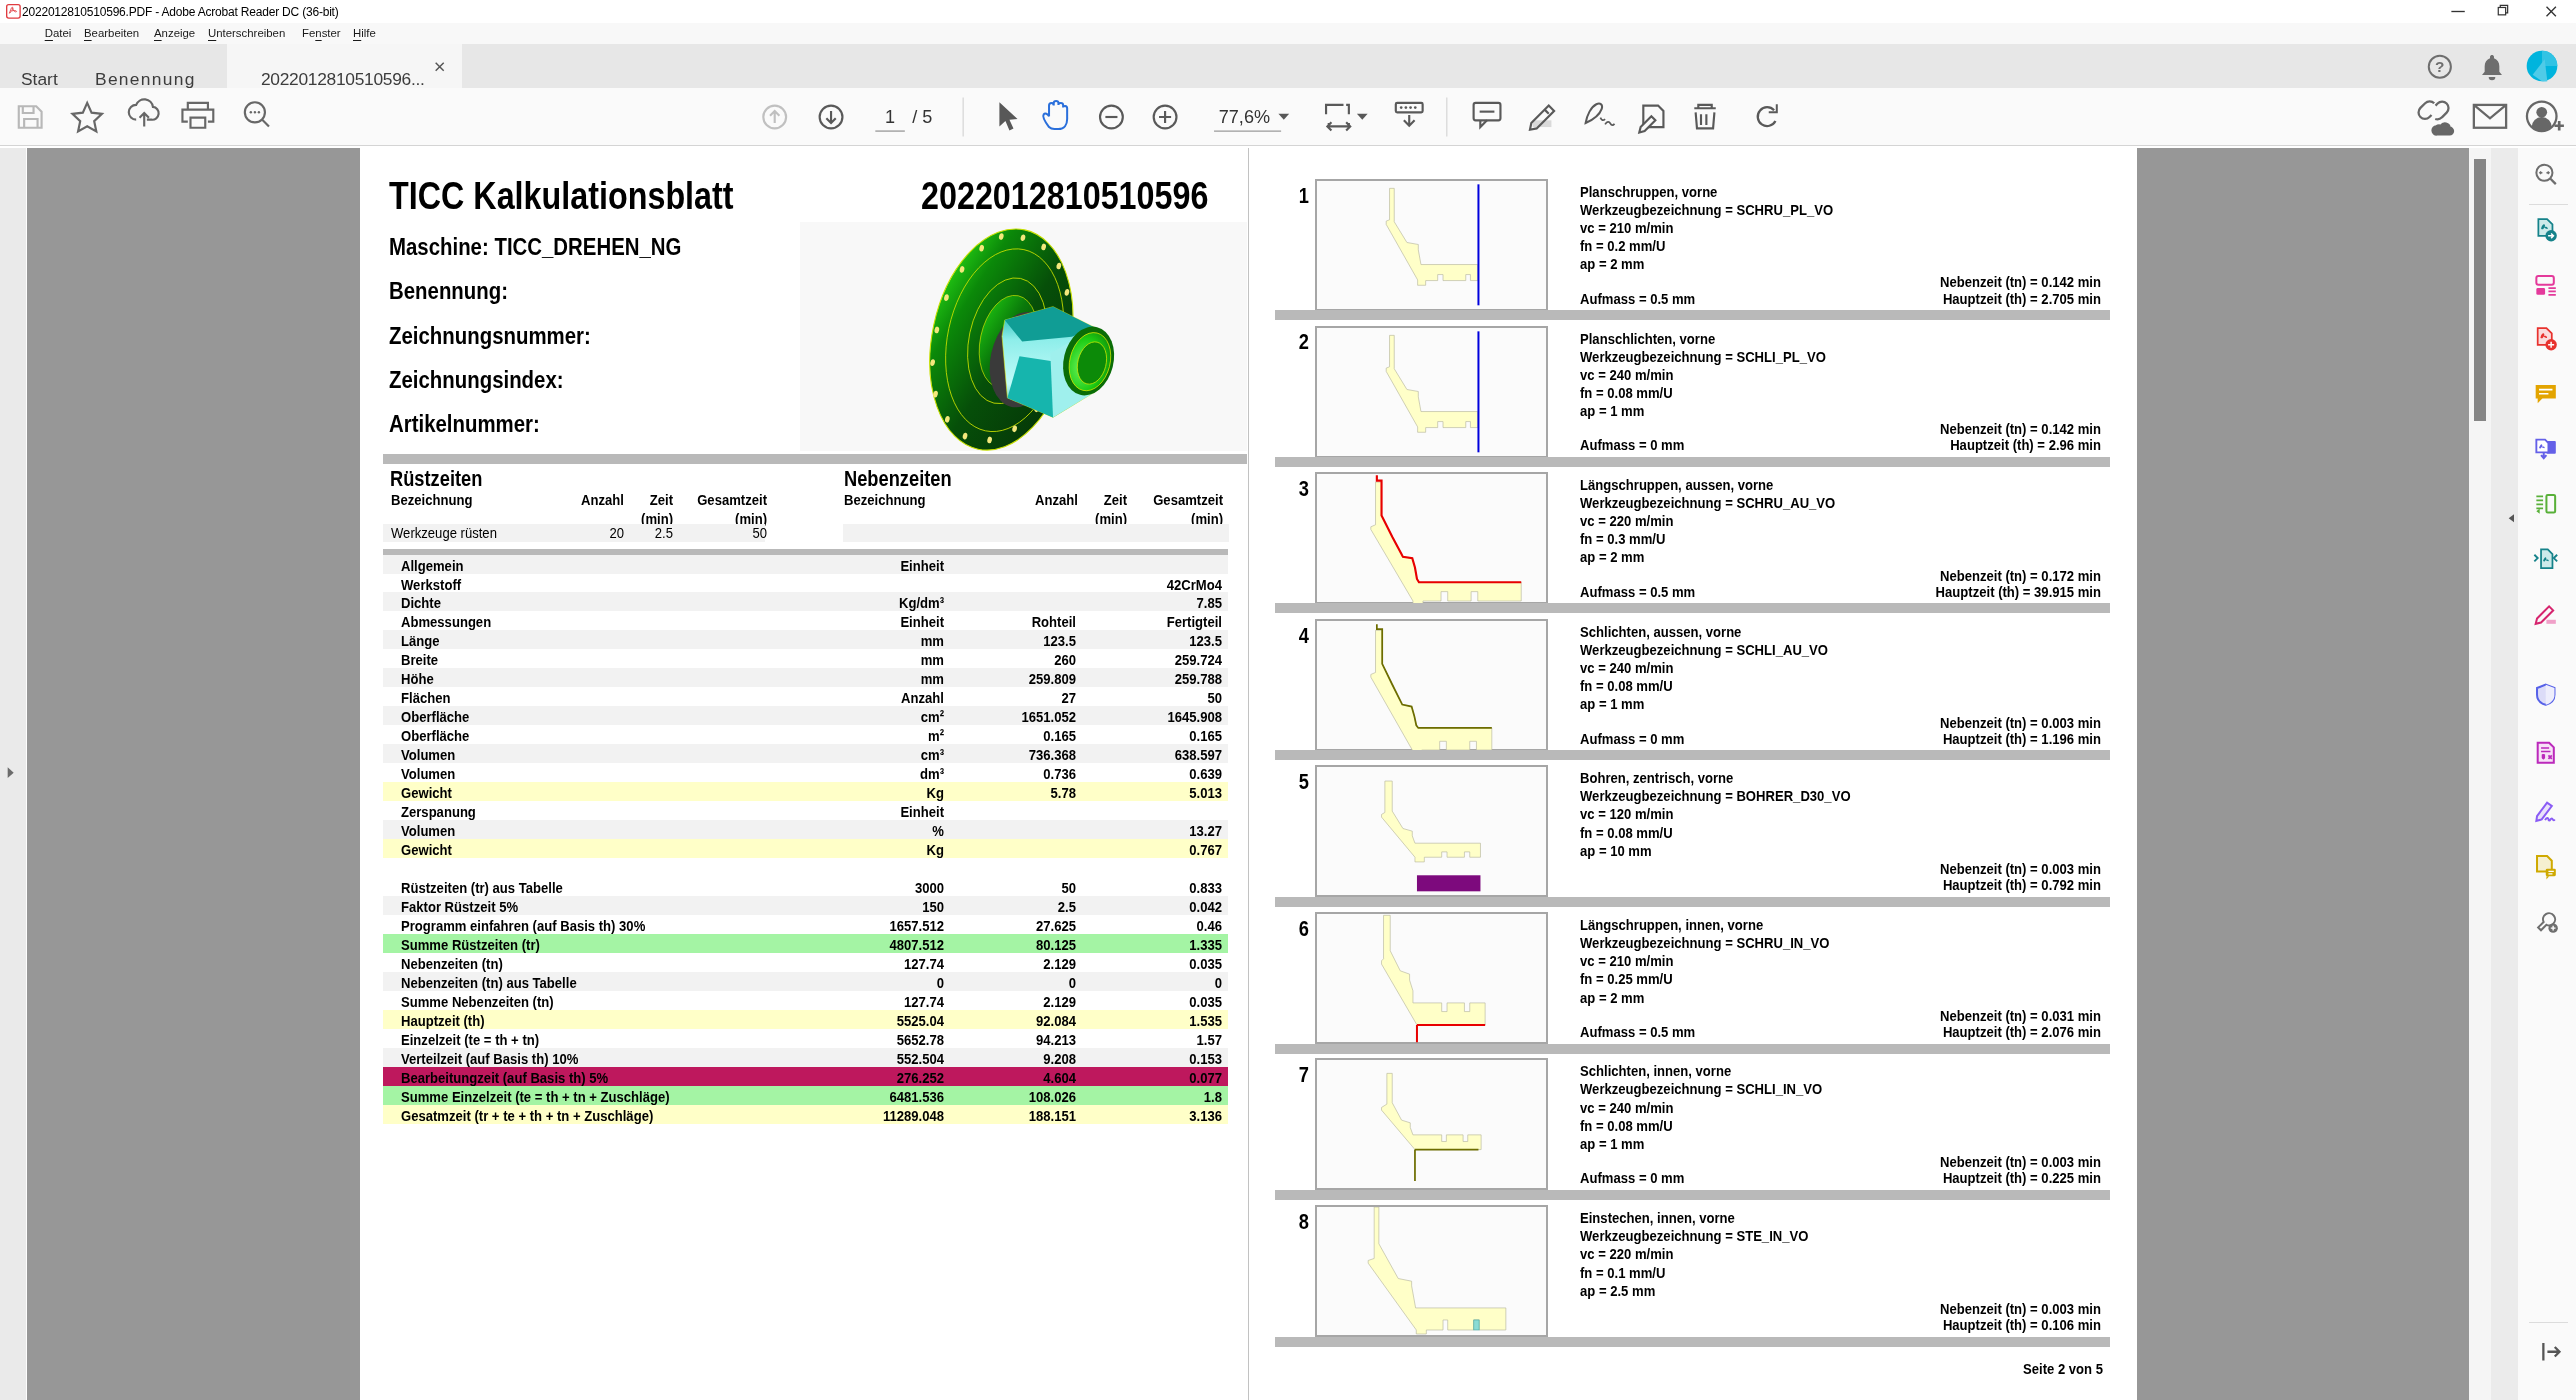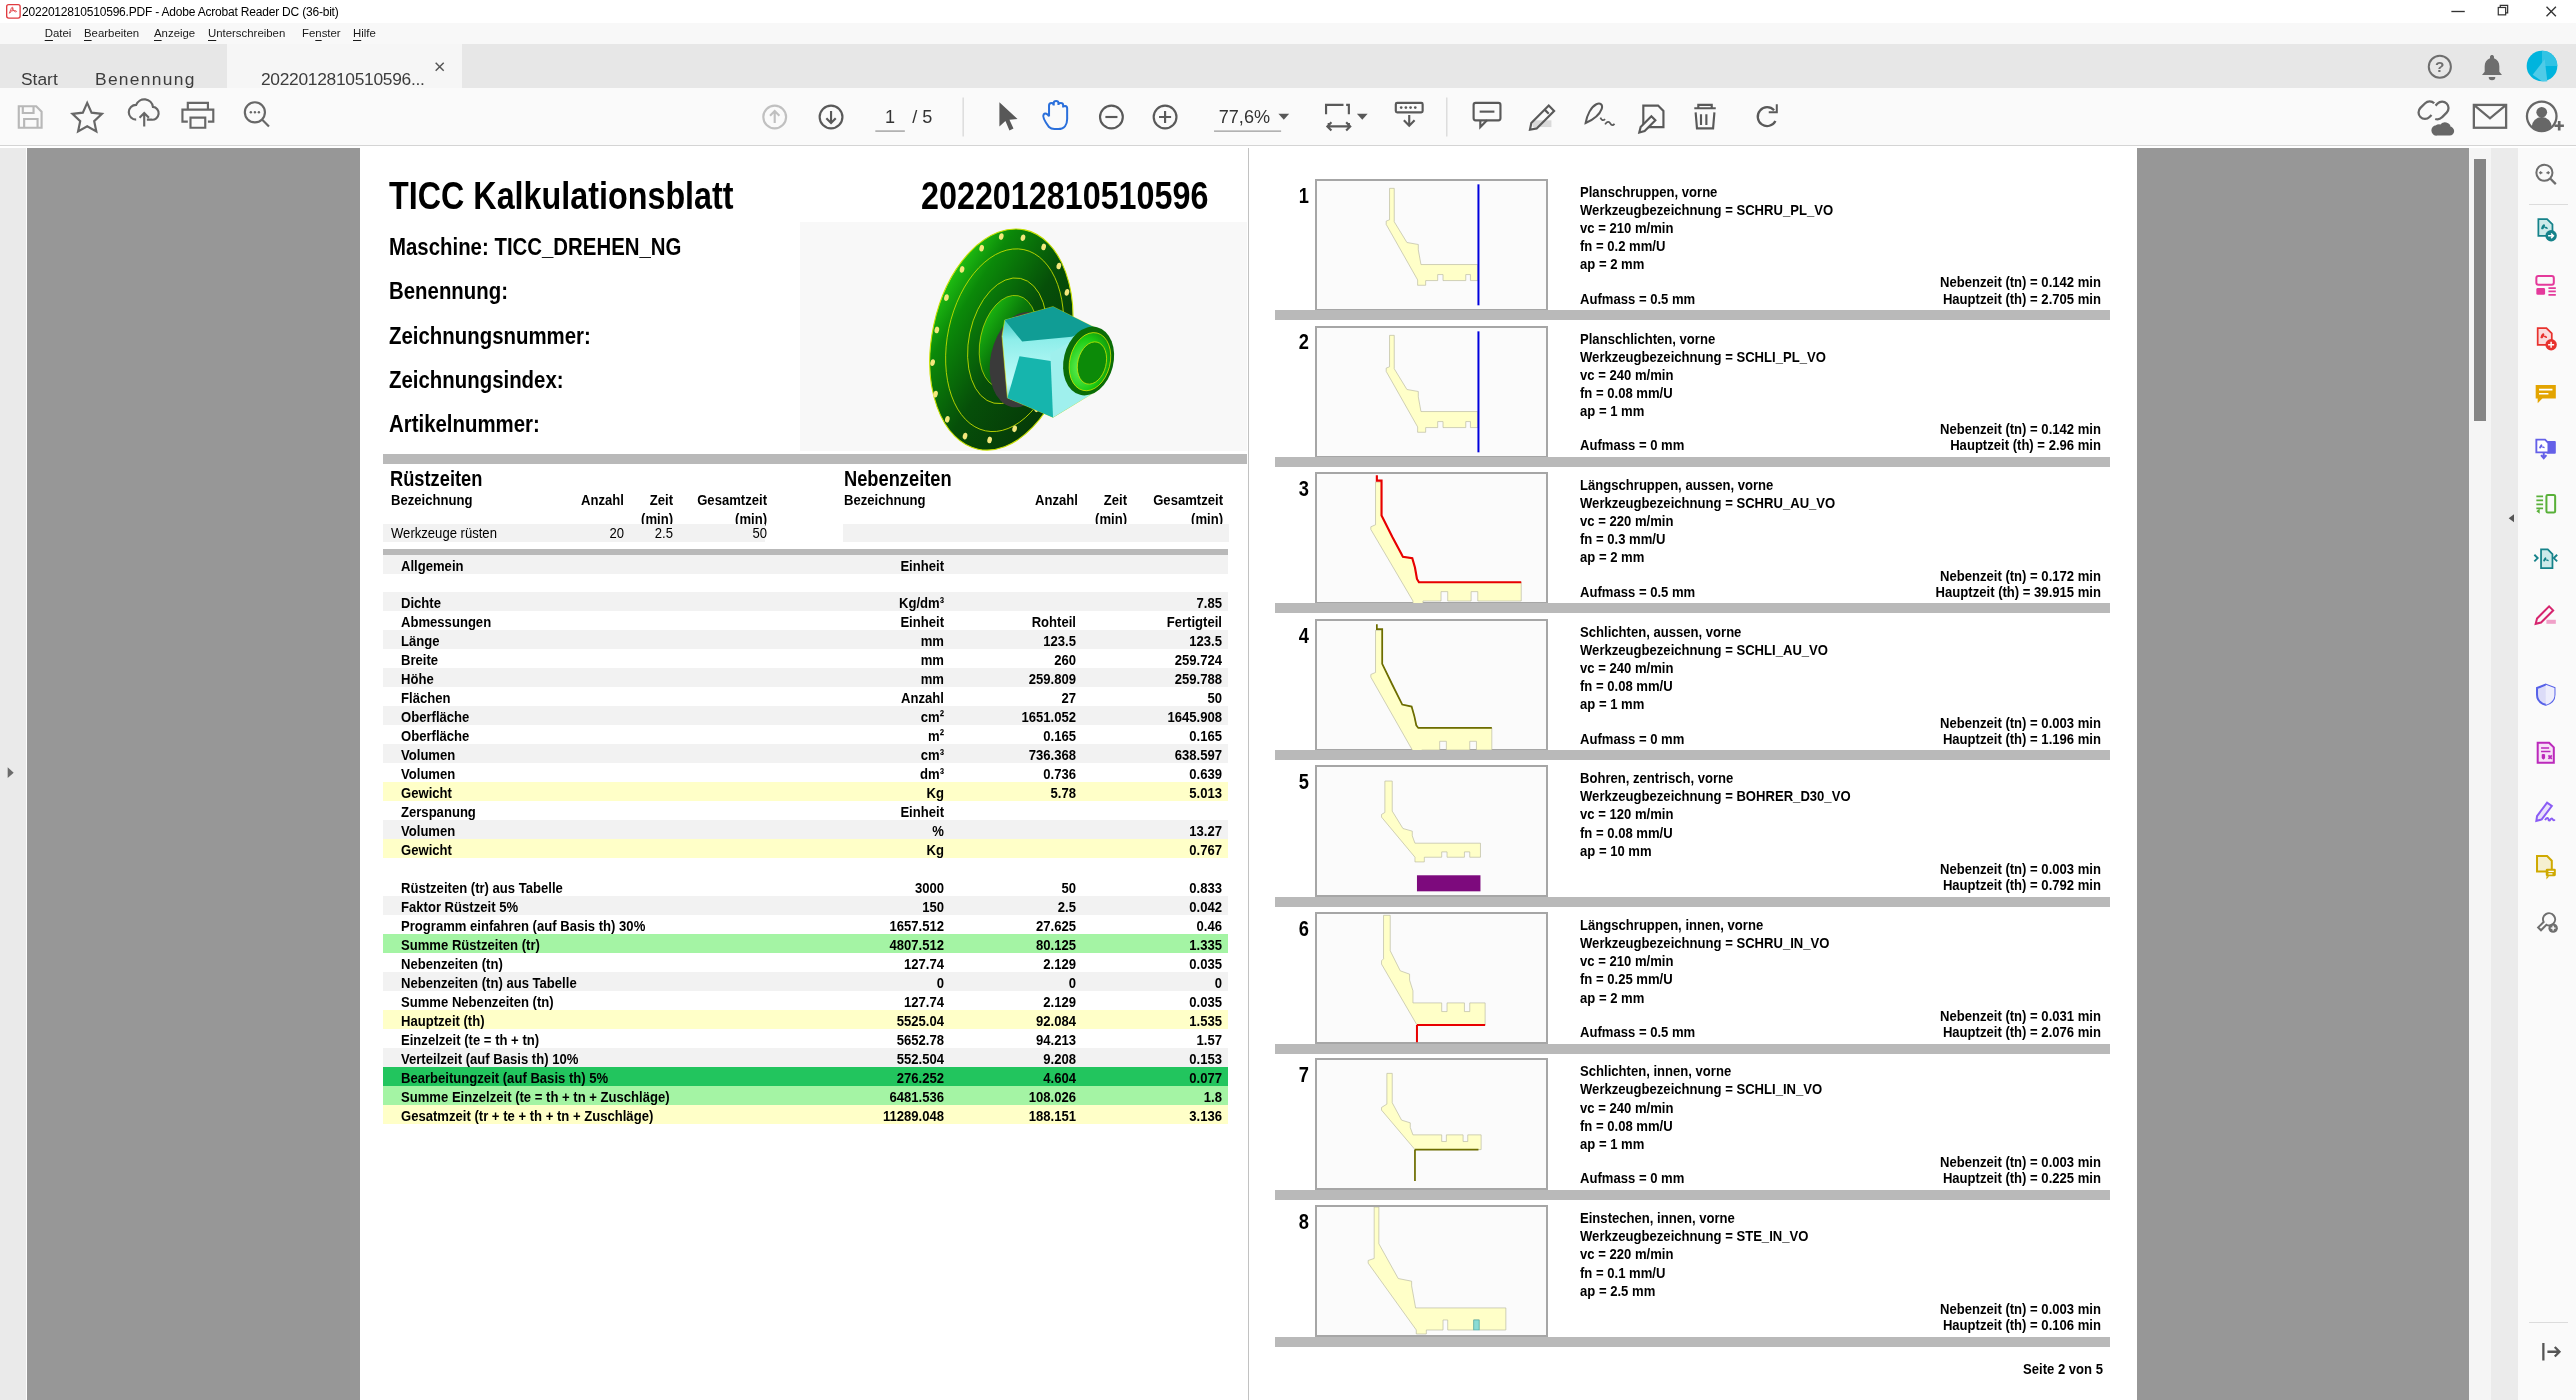--- a/index.html
+++ b/index.html
@@ -273,20 +273,24 @@
 <div class="abs" style="left:470px;top:376px;width:386px;height:18px;background:#f2f2f2;"></div>
 <div class="abs cx" style="left:18px;top:376px;font-size:15.4px;font-weight:normal;">Werkzeuge rüsten</div>
 <div class="abs r cxr" style="left:184px;top:376px;width:67px;font-size:15.4px;font-weight:normal;">20</div>
 <div class="abs r cxr" style="left:233px;top:376px;width:67px;font-size:15.4px;font-weight:normal;">2.5</div>
 <div class="abs r cxr" style="left:307px;top:376px;width:87px;font-size:15.4px;font-weight:normal;">50</div>
 <div class="bar" style="left:10.7px;top:401px;width:845px;height:10px;"></div>
 <div class="row" style="top:407px;background:#f2f2f2;">
             <span class="cx" style="left:17.4px;">Allgemein</span>
             <span class="r cxr" style="right:284px;width:201px;">Einheit</span>
           </div>
+<div class="row" style="top:426px;background:#ffffff;">
+            <span class="cx" style="left:17.4px;">Werkstoff</span>
+            <span class="r cxr" style="right:6px;width:134px;">42CrMo4</span>
+          </div>
 <div class="row" style="top:444px;background:#f2f2f2;">
             <span class="cx" style="left:17.4px;">Dichte</span>
             <span class="r cxr" style="right:284px;width:201px;">Kg/dm³</span>
             <span class="r cxr" style="right:6px;width:134px;">7.85</span>
           </div>
 <div class="row" style="top:463px;background:#ffffff;">
             <span class="cx" style="left:17.4px;">Abmessungen</span>
             <span class="r cxr" style="right:284px;width:201px;">Einheit</span>
             <span class="r cxr" style="right:152px;width:134px;">Rohteil</span>
             <span class="r cxr" style="right:6px;width:134px;">Fertigteil</span>
@@ -412,21 +416,21 @@
             <span class="r cxr" style="right:284px;width:201px;">5652.78</span>
             <span class="r cxr" style="right:152px;width:134px;">94.213</span>
             <span class="r cxr" style="right:6px;width:134px;">1.57</span>
           </div>
 <div class="row" style="top:900px;background:#f2f2f2;">
             <span class="cx" style="left:17.4px;">Verteilzeit (auf Basis th) 10%</span>
             <span class="r cxr" style="right:284px;width:201px;">552.504</span>
             <span class="r cxr" style="right:152px;width:134px;">9.208</span>
             <span class="r cxr" style="right:6px;width:134px;">0.153</span>
           </div>
-<div class="row" style="top:919px;background:#22c55e;">
+<div class="row" style="top:919px;background:#be185d;">
             <span class="cx" style="left:17.4px;">Bearbeitungzeit (auf Basis th) 5%</span>
             <span class="r cxr" style="right:284px;width:201px;">276.252</span>
             <span class="r cxr" style="right:152px;width:134px;">4.604</span>
             <span class="r cxr" style="right:6px;width:134px;">0.077</span>
           </div>
 <div class="row" style="top:938px;background:#a4f4a4;">
             <span class="cx" style="left:17.4px;">Summe Einzelzeit (te = th + tn + Zuschläge)</span>
             <span class="r cxr" style="right:284px;width:201px;">6481.536</span>
             <span class="r cxr" style="right:152px;width:134px;">108.026</span>
             <span class="r cxr" style="right:6px;width:134px;">1.8</span>

